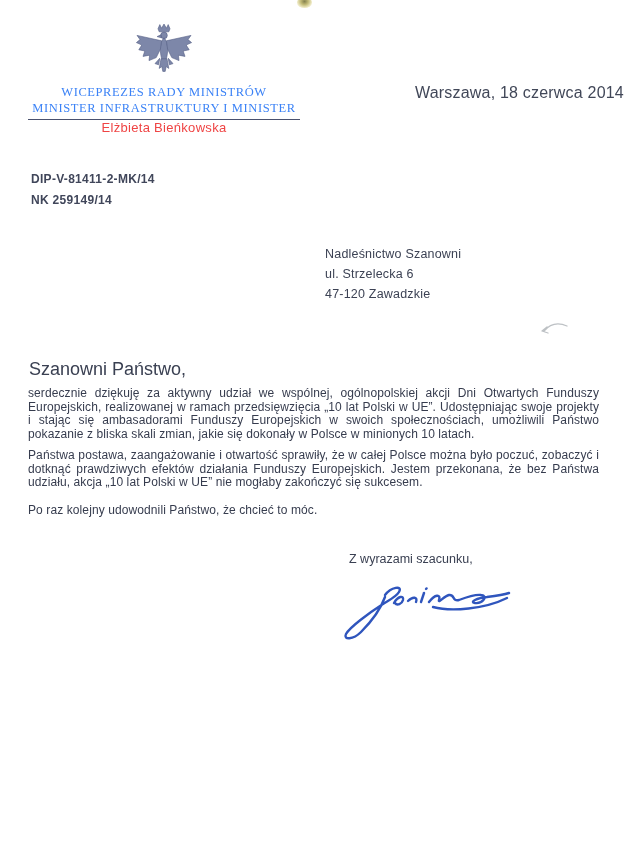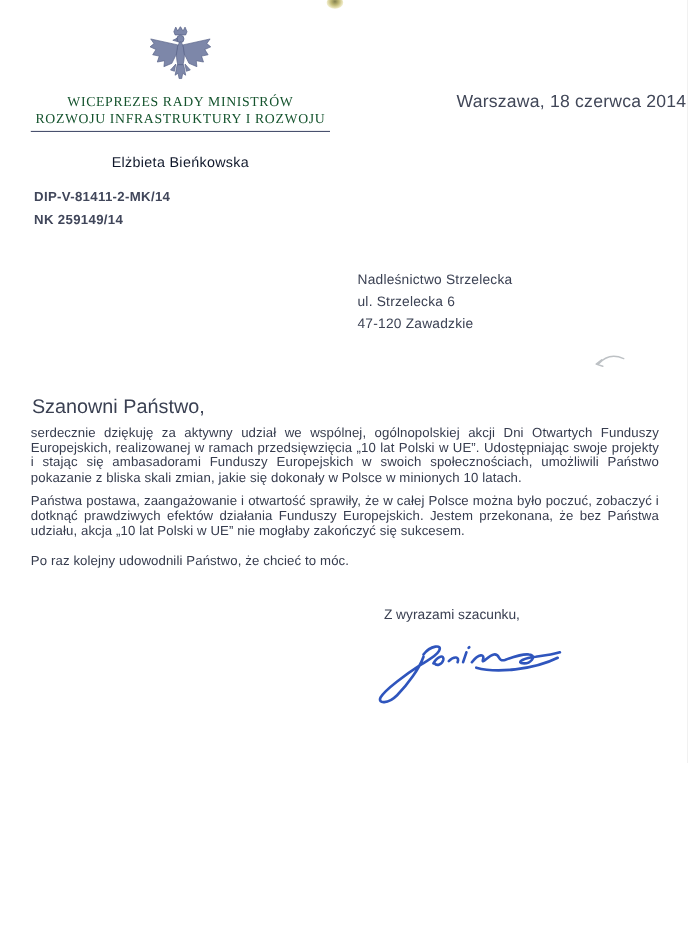--- a/index.html
+++ b/index.html
@@ -24,32 +24,32 @@
 
   
   .header-block {
     position:absolute; left:28px; top:24px; width:272px;
     text-align:center;
   }
   .emblem { display:block; margin:0 auto 6px auto; }
   .office-line {
     font-family:"Liberation Serif", serif;
     font-size:12.5px; letter-spacing:.6px;
-    color:#14532d;
+    color:#3b82f6;
     line-height:16px;
     white-space:nowrap;
   }
   .office-rule {
     margin-top:3px;
     border-bottom:1.6px solid #49516e;
     width:100%;
   }
   .signatory-name {
-    margin-top:20px;
-    font-size:13px; color:#0f172a; letter-spacing:.3px;text-align:center;
+    margin-top:0;
+    font-size:13px; color:#ef4444; letter-spacing:.3px;text-align:center;
   }
 
   .place-date {
     position:absolute; left:415px; top:84px;
     font-size:16px; color:#414758; letter-spacing:.2px;
     white-space:nowrap;
   }
 
   .refs { position:absolute; left:31px; top:169px; font-size:12px; color:#40465a;font-weight:bold; }
   .refs .ref-line { line-height:21px; letter-spacing:.3px; }
@@ -98,34 +98,34 @@
 
         <path d="M46 28 L5 19 L10 26 L4 31 L13 35 L8 43 L18 45 L15 54 L26 52 L25 61 L37 56 L44 42 Z"></path>
 
         <path d="M45 58 L55 58 L58 74 L53.5 71 L52 79 L48 79 L46.5 71 L42 74 Z"></path>
 
         <path d="M43 57 L35 66 L41 68 Z"></path>
         <path d="M57 57 L65 66 L59 68 Z"></path>
       </g>
     </svg>
     <div class="office-line">WICEPREZES RADY MINISTRÓW</div>
-    <div class="office-line">ROZWOJU INFRASTRUKTURY I ROZWOJU</div>
+    <div class="office-line">MINISTER INFRASTRUKTURY I MINISTER</div>
     <div class="office-rule"></div>
     <div class="signatory-name">Elżbieta Bieńkowska</div>
   </div>
 
   <div class="place-date">Warszawa, 18 czerwca 2014 r.</div>
 
   <div class="refs">
     <div class="ref-line">DIP-V-81411-2-MK/14</div>
     <div class="ref-line">NK 259149/14</div>
   </div>
 
   <div class="recipient">
-    <div class="addr-line">Nadleśnictwo Strzelecka</div>
+    <div class="addr-line">Nadleśnictwo Szanowni</div>
     <div class="addr-line">ul. Strzelecka 6</div>
     <div class="addr-line">47-120 Zawadzkie</div>
   </div>
 
   <svg class="pencil-mark" width="32" height="20" viewBox="0 0 32 20" aria-hidden="true">
     <path d="M4 13 C 10 6, 18 4, 27 8 M 7 9 L 2 13 L 8 15" fill="none" stroke="#9aa0a6" stroke-width="1.3" stroke-linecap="round" stroke-linejoin="round"></path>
   </svg>
 
   <div class="salutation">Szanowni Państwo,</div>
 

